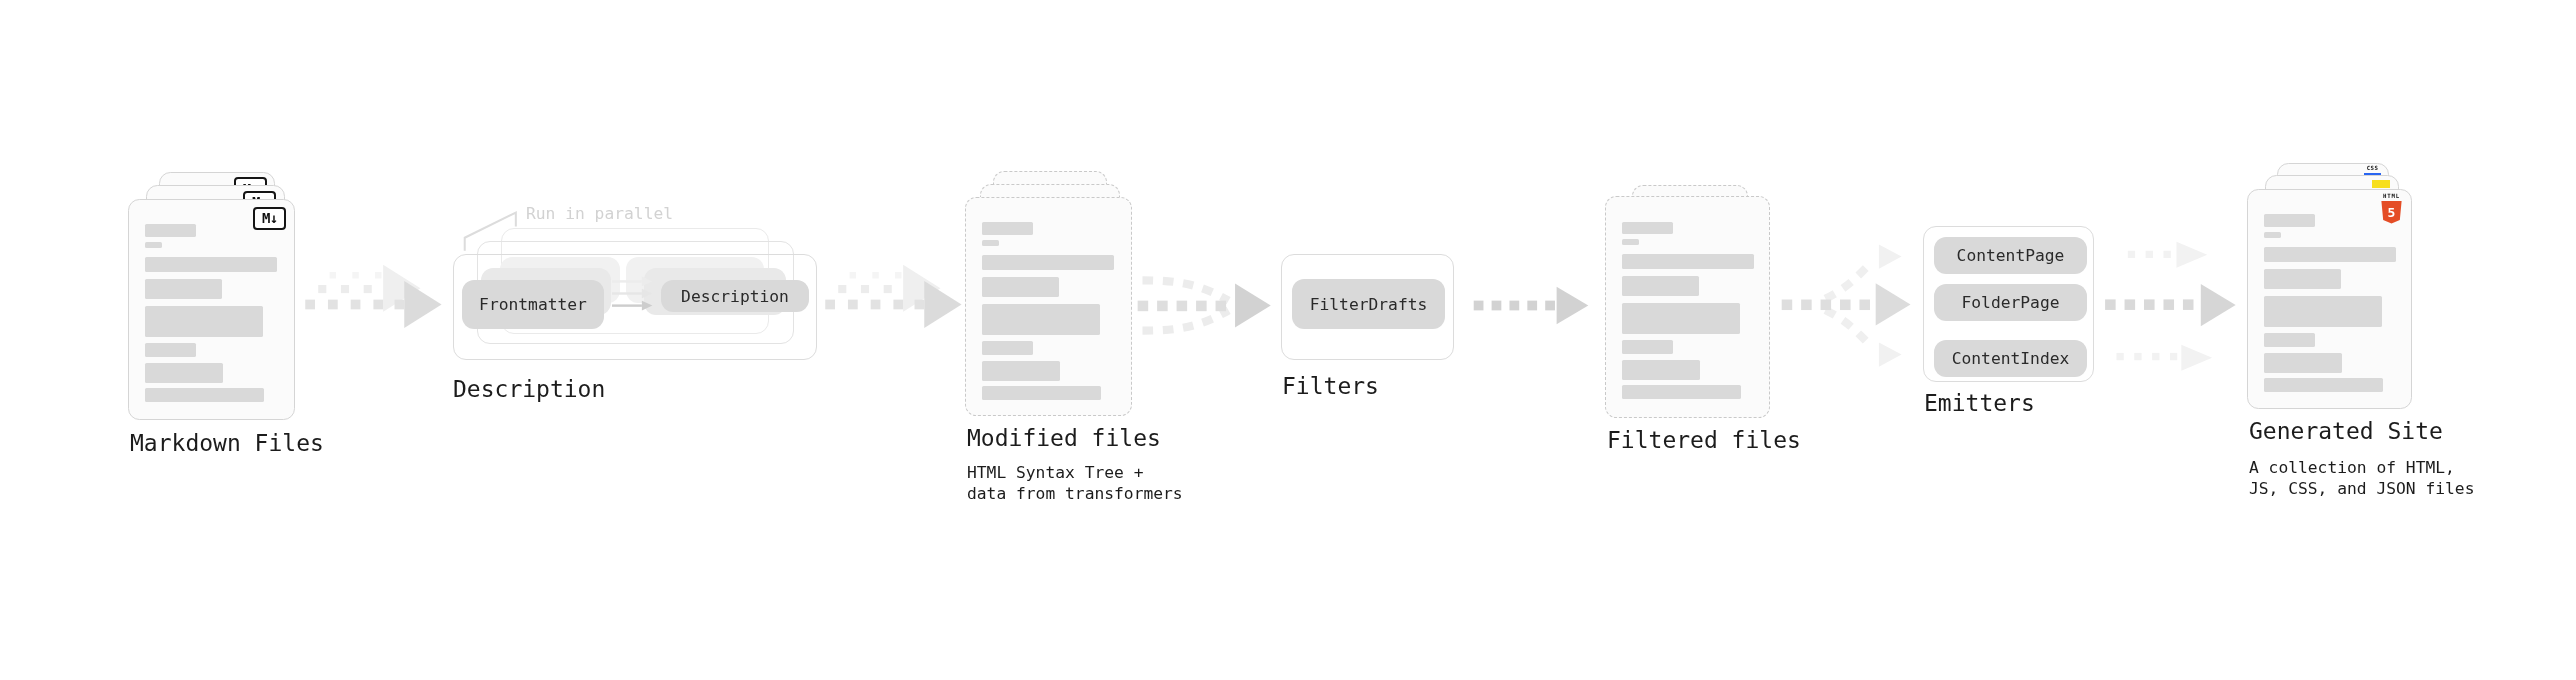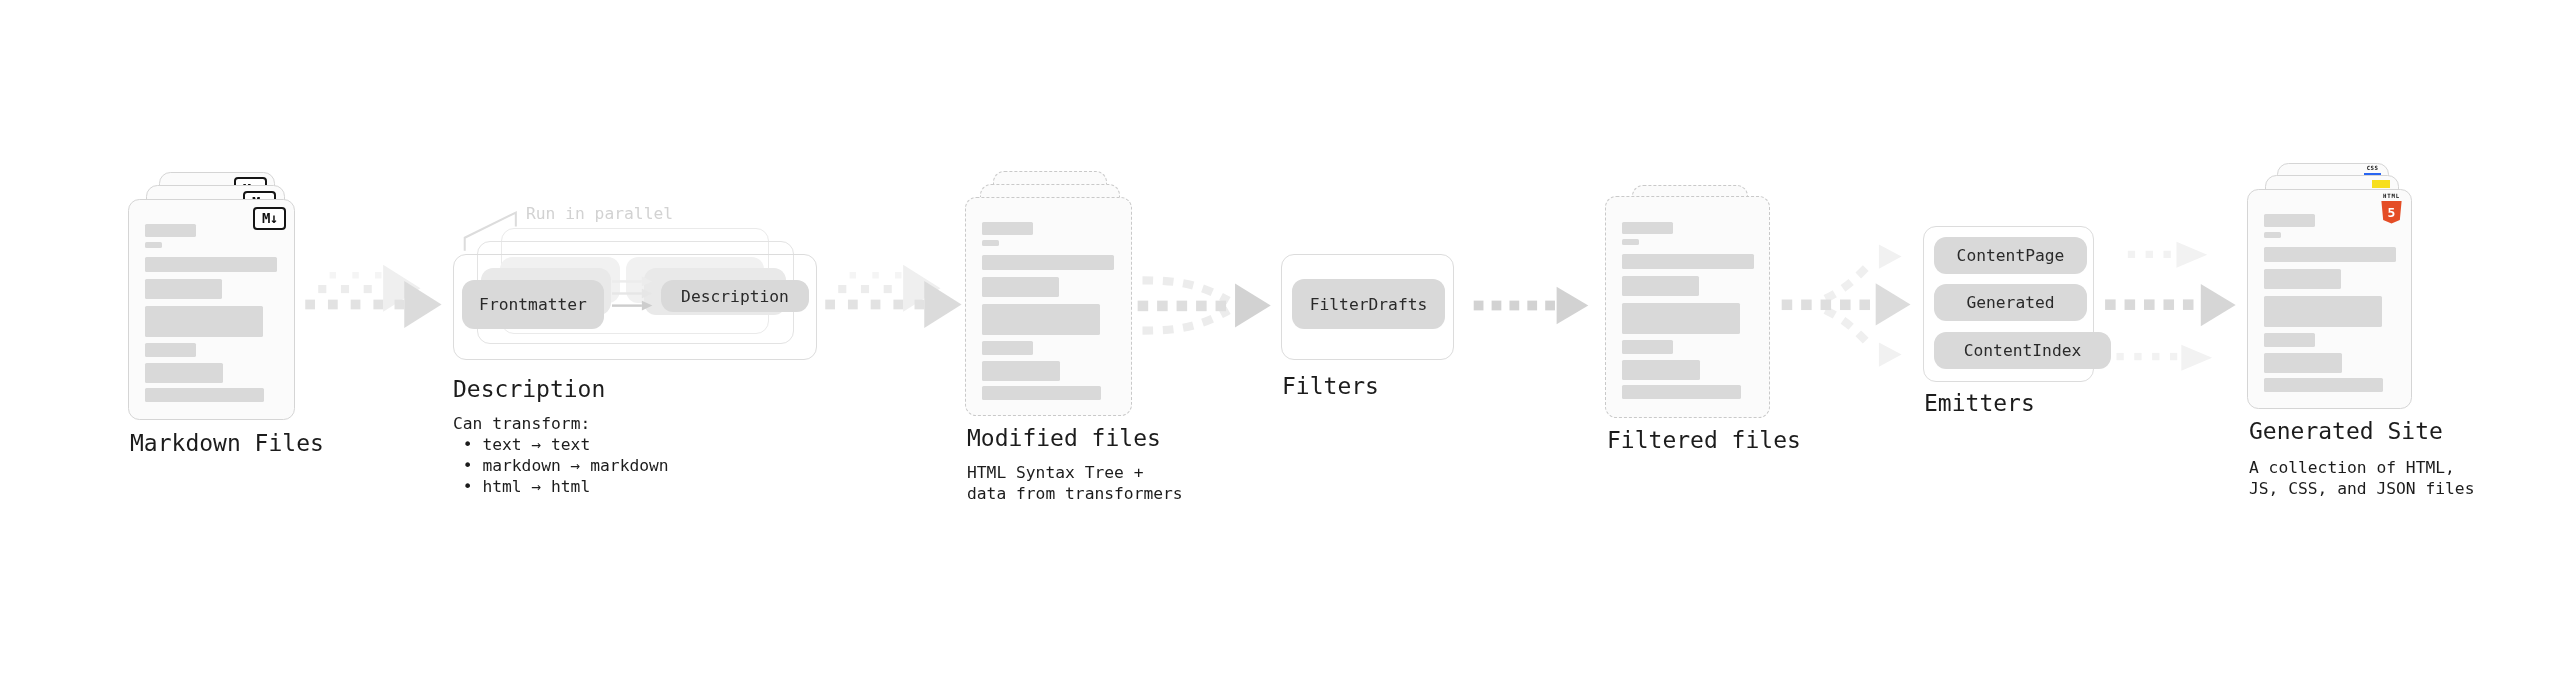--- a/index.html
+++ b/index.html
@@ -120,26 +120,20 @@
         <rect x="0" y="22.5" width="37" height="3"></rect>
         <polygon points="37,18 37,30 50,24"></polygon>
       </g>
     <g fill="#cdcdcd">
         <rect x="0" y="37.5" width="37" height="3"></rect>
         <polygon points="37,33 37,45 50,39"></polygon>
       </g>
   </svg>
 
   <div class="h" style="left:453px;top:376px;">Description</div>
-  <div class="bullets" style="left:453px;top:413px;">
-    <div>Can transform:</div>
-    <div class="b">• text → text</div>
-    <div class="b">• markdown → markdown</div>
-    <div class="b">• html → html</div>
-  </div>
 
   <svg style="left:822px;top:254px;" width="142" height="75" viewBox="0 0 175 92">
     <g fill="#f5f5f5">
         <rect x="34" y="22" width="8" height="8"></rect>
         <rect x="62" y="22" width="8" height="8"></rect>
         <rect x="90" y="22" width="8" height="8"></rect>
       </g>
     <g fill="#ececec">
         <rect x="20" y="38" width="10" height="10"></rect>
         <rect x="48" y="38" width="10" height="10"></rect>
@@ -228,22 +222,22 @@
         <rect x="28" y="71" width="13" height="13"></rect>
         <rect x="52" y="71" width="13" height="13"></rect>
         <rect x="76" y="71" width="13" height="13"></rect>
         <rect x="100" y="71" width="13" height="13"></rect>
       </g>
     <polygon points="120,51 120,103 163,77" fill="#dcdcdc"></polygon>
   </svg>
 
   <div class="panel" style="left:1923px;top:226px;width:171px;height:156px;"></div>
   <div class="pill" style="left:1934px;top:237px;width:153px;height:37px;">ContentPage</div>
-  <div class="pill" style="left:1934px;top:284px;width:153px;height:37px;">Generated</div>
-  <div class="pill" style="left:1934px;top:332px;width:177px;height:37px;">ContentIndex</div>
+  <div class="pill" style="left:1934px;top:284px;width:153px;height:37px;">FolderPage</div>
+  <div class="pill" style="left:1934px;top:340px;width:153px;height:37px;">ContentIndex</div>
   <div class="h" style="left:1924px;top:390px;">Emitters</div>
 
   <svg style="left:2105px;top:241px;" width="134" height="133" viewBox="0 0 165 164">
     <g fill="#f2f2f2">
         <rect x="28" y="12" width="9" height="9"></rect>
         <rect x="50" y="12" width="9" height="9"></rect>
         <rect x="72" y="12" width="9" height="9"></rect>
       </g>
     <polygon points="88,1 88,33 126,17" fill="#f2f2f2"></polygon>
     <g fill="#d9d9d9">

